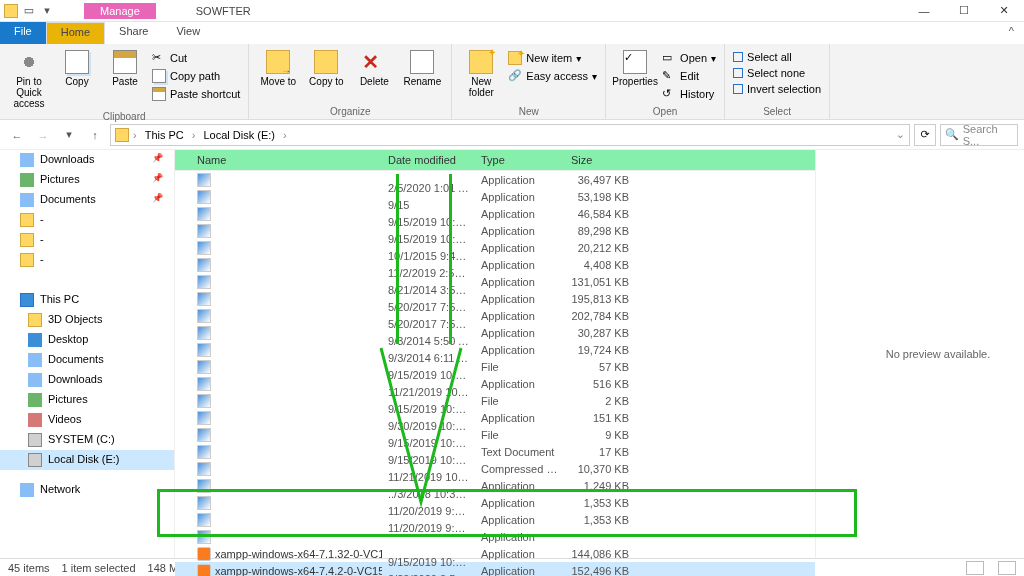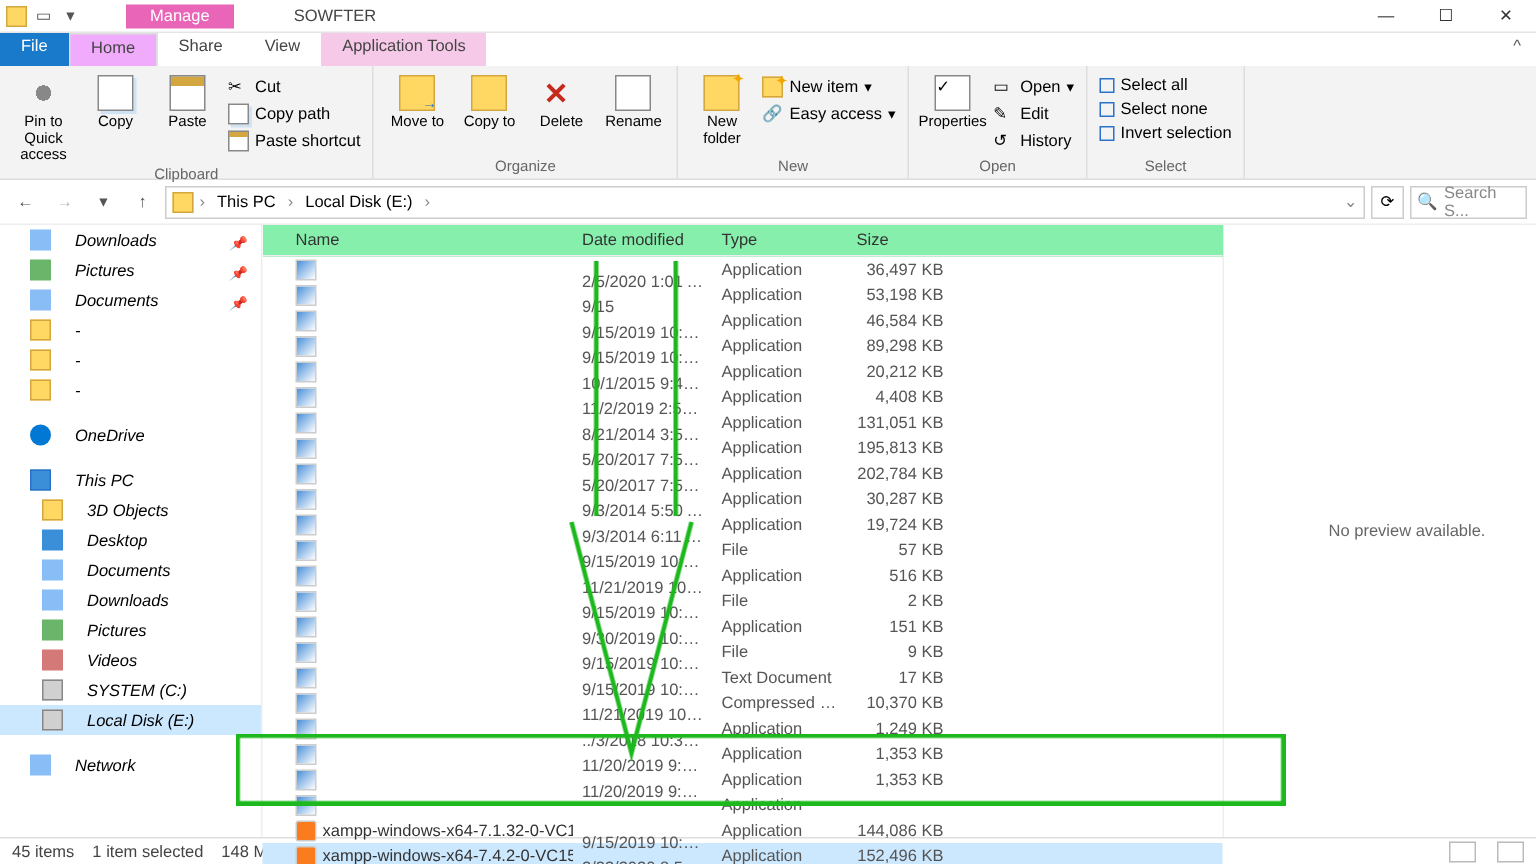--- a/index.html
+++ b/index.html
@@ -15,21 +15,21 @@
 .title-tab.active { background: #e965b8; color: #fff; }
 .title-text { margin-left: 40px; color: #444; }
 .title-spacer { flex: 1; }
 .win-buttons { display: flex; }
 .win-btn { width: 40px; height: 22px; display: flex; align-items: center; justify-content: center; color: #333; }
 
 
 .ribbon-tabs { height: 22px; display: flex; background: #fff; }
 .ribbon-tab { padding: 3px 14px; color: #444; cursor: default; }
 .ribbon-tab.file { background: #1979ca; color: #fff; }
-.ribbon-tab.active { background: #f0abfc; border: 1px solid #ddd; border-bottom: none; }
+.ribbon-tab.active { background: #eab308; border: 1px solid #ddd; border-bottom: none; }
 .ribbon-tab.pink { background: #f7c9e8; color: #444; }
 .ribbon-collapse { margin-left: auto; padding: 3px 10px; color: #555; }
 
 
 .ribbon { height: 76px; background: #f3f3f3; border-bottom: 1px solid #ddd; display: flex; }
 .ribbon-group { border-right: 1px solid #ddd; padding: 2px 6px; display: flex; flex-direction: column; justify-content: space-between; }
 .ribbon-group-label { text-align: center; color: #666; font-size: 10px; padding-top: 2px; }
 .ribbon-items { display: flex; gap: 2px; flex: 1; }
 .ribbon-big { display: flex; flex-direction: column; align-items: center; justify-content: flex-start; width: 46px; padding-top: 4px; gap: 2px; }
 .ribbon-big-icon { width: 24px; height: 24px; }
@@ -58,21 +58,21 @@
 .addr-bar { flex: 1; height: 22px; border: 1px solid #ccc; display: flex; align-items: center; padding: 0 4px; gap: 4px; }
 .addr-icon { width: 14px; height: 14px; background: #ffd864; border: 1px solid #d4a640; }
 .addr-crumb { padding: 0 4px; }
 .addr-sep { color: #888; }
 .refresh-btn { width: 22px; height: 22px; border: 1px solid #ccc; display: flex; align-items: center; justify-content: center; }
 .search-box { width: 78px; height: 22px; border: 1px solid #ccc; display: flex; align-items: center; padding: 0 4px; gap: 4px; color: #888; }
 
 
 .main { display: flex; height: 408px; }
 .nav-pane { width: 175px; background: #fff; overflow: hidden; border-right: 1px solid #eee; }
-.nav-item { display: flex; align-items: flex-end; gap: 16px; padding: 3px 4px 3px 20px; font-style: italic; }
+.nav-item { display: flex; align-items: flex-start; gap: 6px; padding: 3px 4px 3px 20px; }
 .nav-item .pin { margin-left: auto; color: #888; font-size: 9px; margin-right: 6px; }
 .nav-item.selected { background: #cce8ff; }
 .nav-item.indent1 { padding-left: 28px; }
 .nav-icon { width: 14px; height: 14px; flex-shrink: 0; }
 .nav-icon.folder { background: #ffd864; border: 1px solid #d4a640; }
 .nav-icon.drive { background: #d0d0d0; border: 1px solid #888; }
 .nav-icon.this-pc { background: #3b8ed8; border: 1px solid #2a72c8; }
 .nav-icon.onedrive { background: #0078d4; border-radius: 50%; }
 .nav-icon.downloads { background: #88bef5; }
 .nav-icon.pictures { background: #6bb56b; }
@@ -133,21 +133,20 @@
     <div class="win-btn">☐</div>
     <div class="win-btn close">✕</div>
   </div>
 </div>
 
 <div class="ribbon-tabs">
   <div class="ribbon-tab file">File</div>
   <div class="ribbon-tab active">Home</div>
   <div class="ribbon-tab">Share</div>
   <div class="ribbon-tab">View</div>
-  <div class="ribbon-tab pink">Application Tools</div>
   <div class="ribbon-collapse">^</div>
 </div>
 
 <div class="ribbon">
 
   <div class="ribbon-group">
     <div class="ribbon-items">
       <div class="ribbon-big">
         <div class="ribbon-big-icon icon-pin"></div>
         <span>Pin to Quick access</span>
@@ -304,24 +303,20 @@
         <div class="nav-item">
           <div class="nav-icon folder"></div>
           <span>-</span>
         </div>
         <div class="nav-item">
           <div class="nav-icon folder"></div>
           <span>-</span>
         </div>
       </div>
     <div class="nav-sep"></div>
-    <div class="nav-item">
-        <div class="nav-icon onedrive"></div>
-        <span>OneDrive</span>
-      </div>
     <div class="nav-sep"></div>
     <div class="nav-item">
         <div class="nav-icon this-pc"></div>
         <span>This PC</span>
       </div>
     <div id="nav-pc">
         <div class="nav-item indent1">
           <div class="nav-icon folder"></div>
           <span>3D Objects</span>
         </div>

